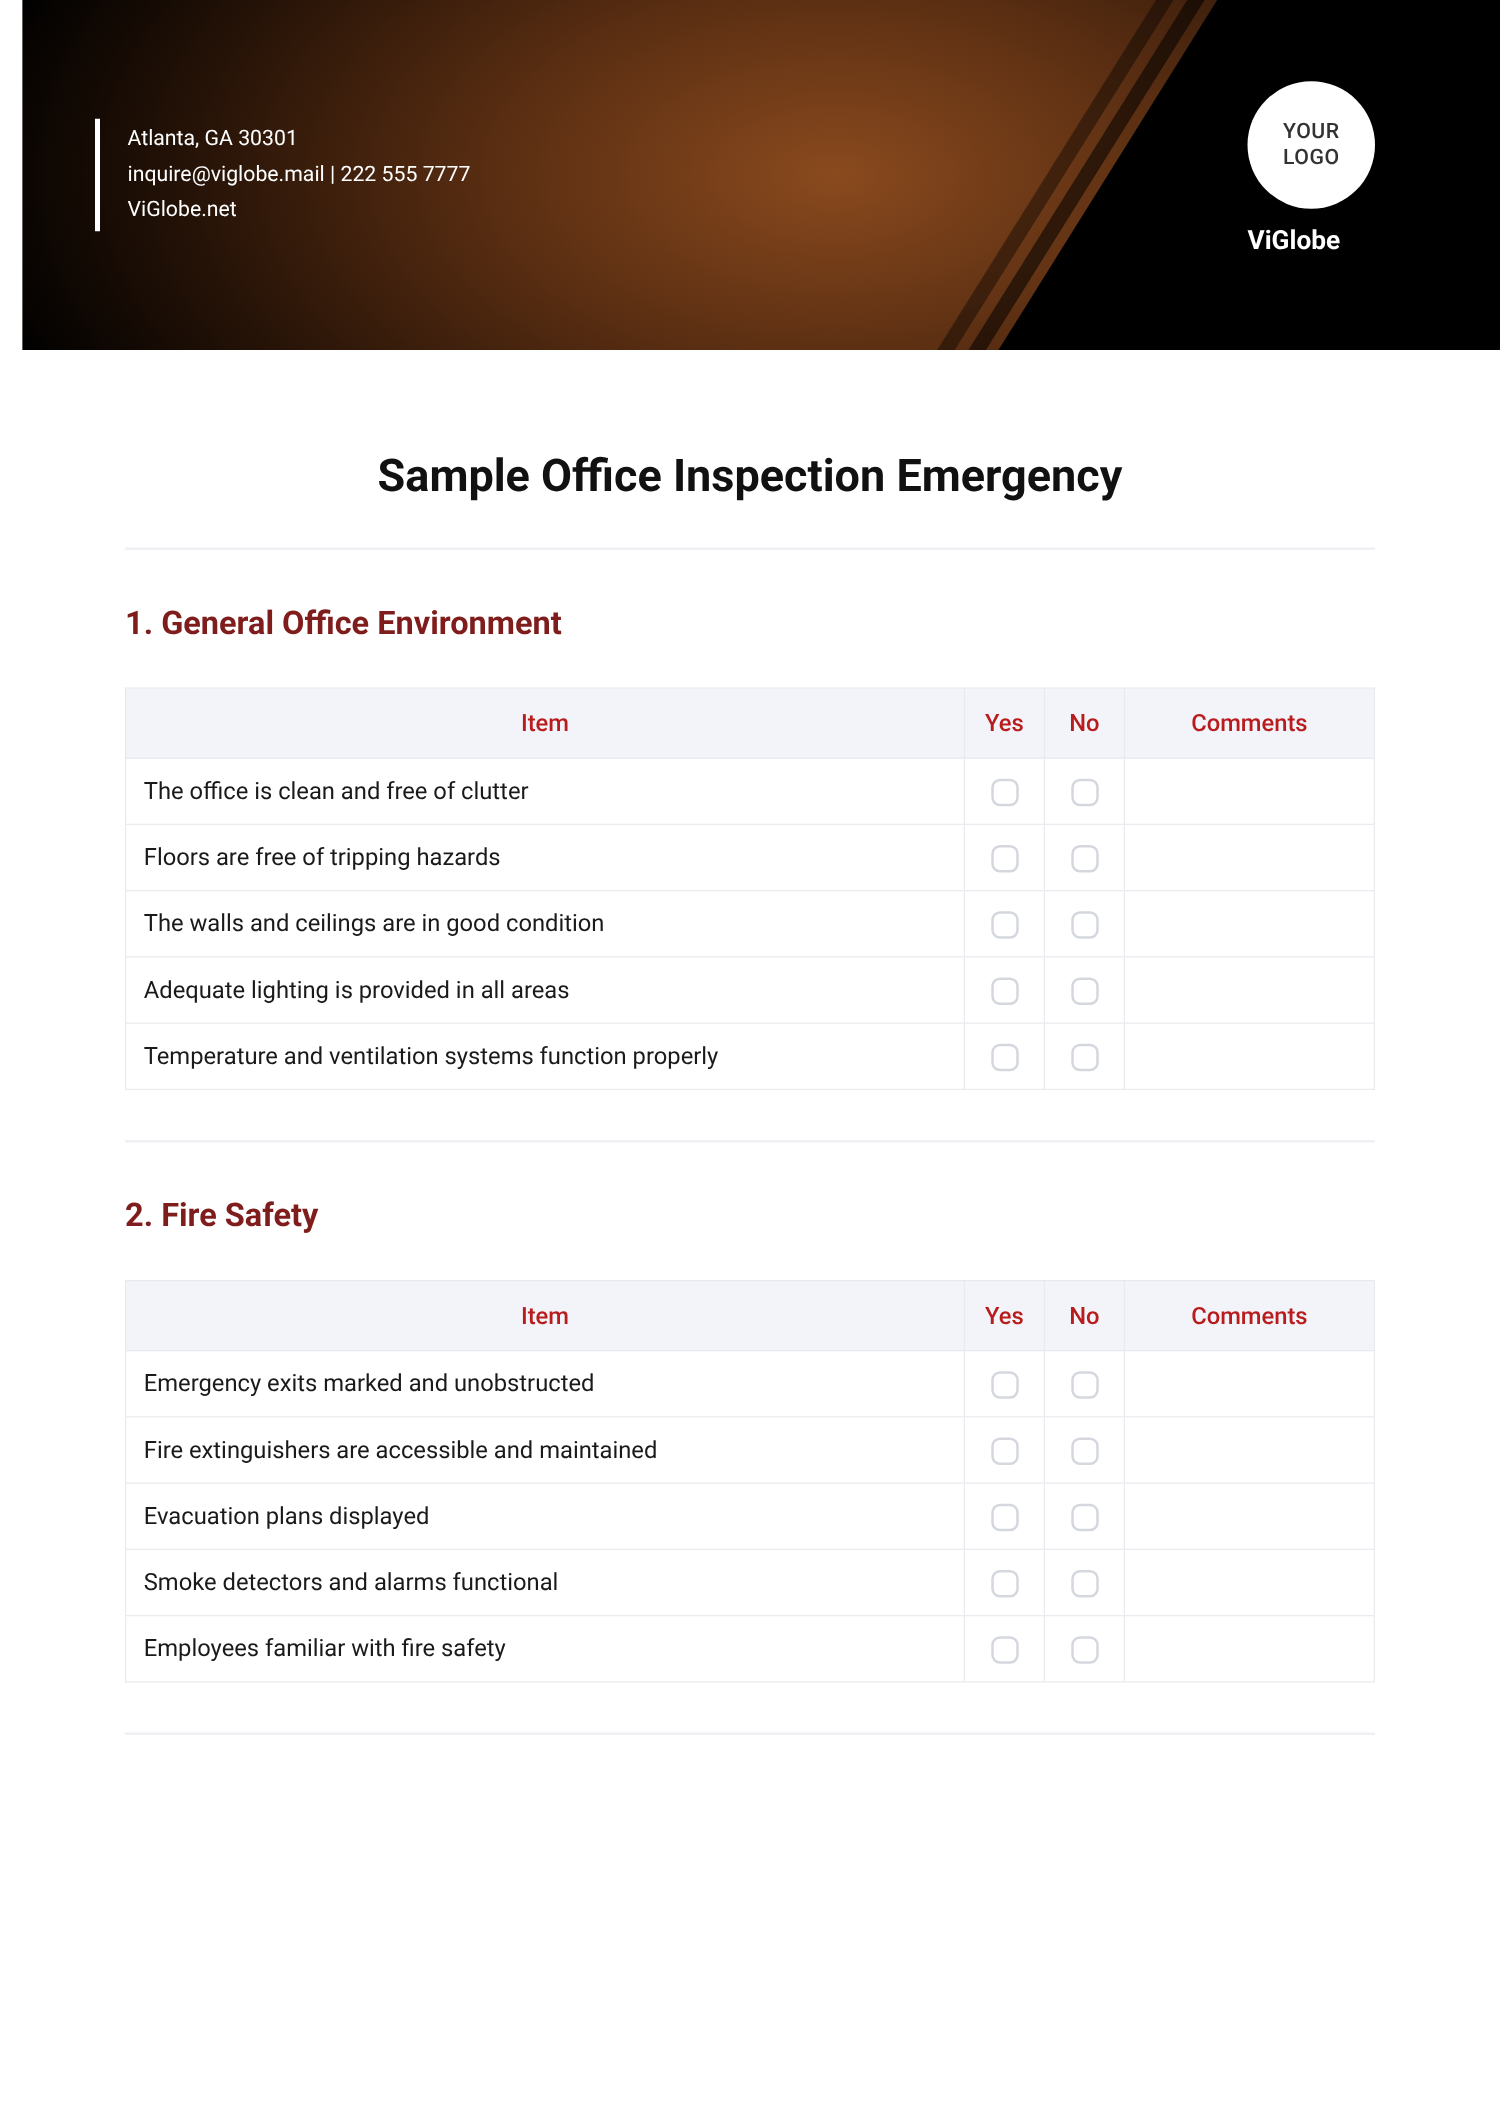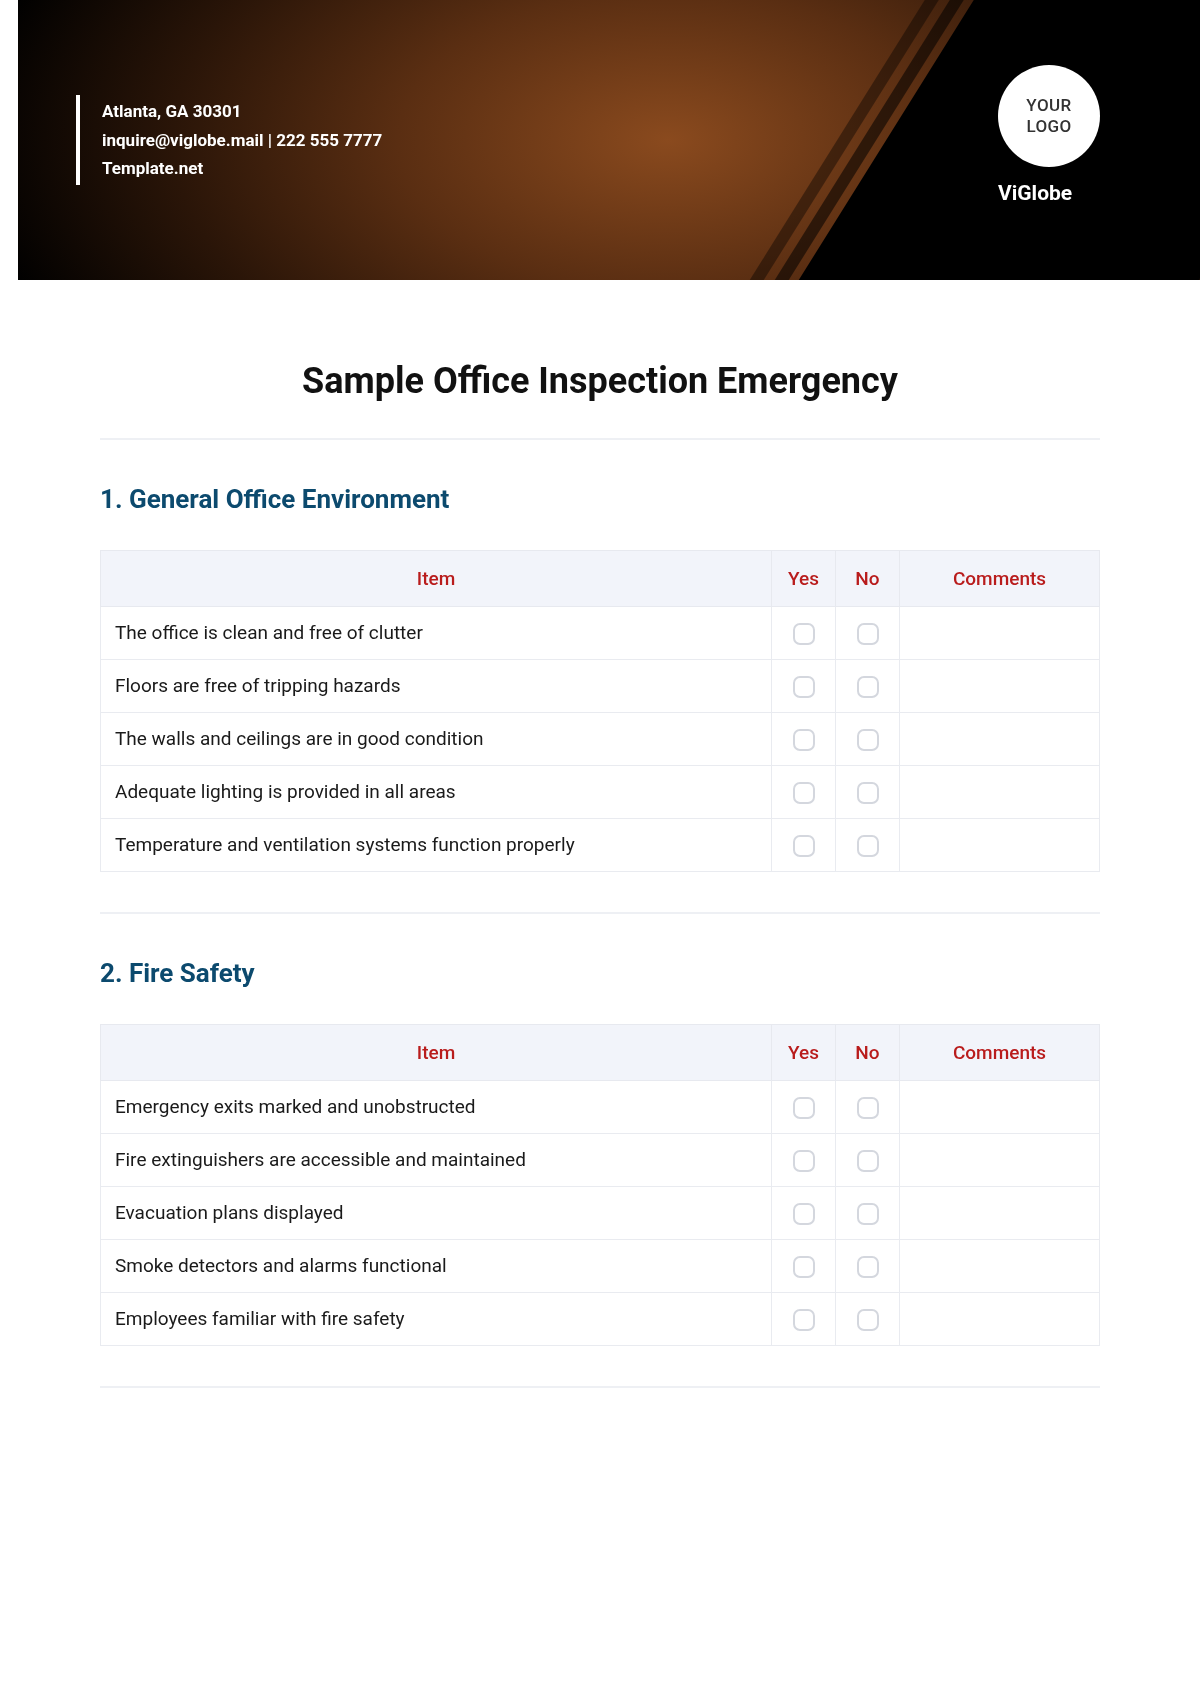--- a/index.html
+++ b/index.html
@@ -56,21 +56,21 @@
       gap: 22px;
     }
     .vbar {
       width: 4px;
       height: 90px;
       background: #fff;
     }
     .contact {
       font-size: 17px;
       line-height: 1.7;
-      font-weight: 700;
+      font-weight: 400;
     }
     .header-right {
       text-align: left;
       margin-top: -10px;
     }
     .logo-circle {
       width: 102px;
       height: 102px;
       border-radius: 50%;
       background: #fff;
@@ -106,21 +106,21 @@
       margin: 0 0 44px;
     }
     .hr-between {
       border: none;
       border-top: 2px solid #eef0f4;
       margin: 40px 0 44px;
     }
     .section-title {
       font-size: 26px;
       font-weight: 700;
-      color: #0c4a6e;
+      color: #7f1d1d;
       margin-bottom: 36px;
     }
     table {
       width: 100%;
       border-collapse: collapse;
       font-size: 19px;
     }
     th {
       background: #f2f4fa;
       color: #b91c1c;
@@ -163,21 +163,21 @@
     <div class="diag d1"></div>
   </div>
   <div class="header-content">
     <div class="header-left">
       <div class="vbar"></div>
       <div class="contact">
         <div>Atlanta, GA 30301</div>
         <div>
           <span>inquire@viglobe.mail</span><span>  |  </span><span>222 555 7777</span>
         </div>
-        <div>Template.net</div>
+        <div>ViGlobe.net</div>
       </div>
     </div>
     <div class="header-right">
       <div class="logo-circle">
         <div>YOUR</div>
         <div>LOGO</div>
       </div>
       <div class="brand">ViGlobe</div>
     </div>
   </div>

